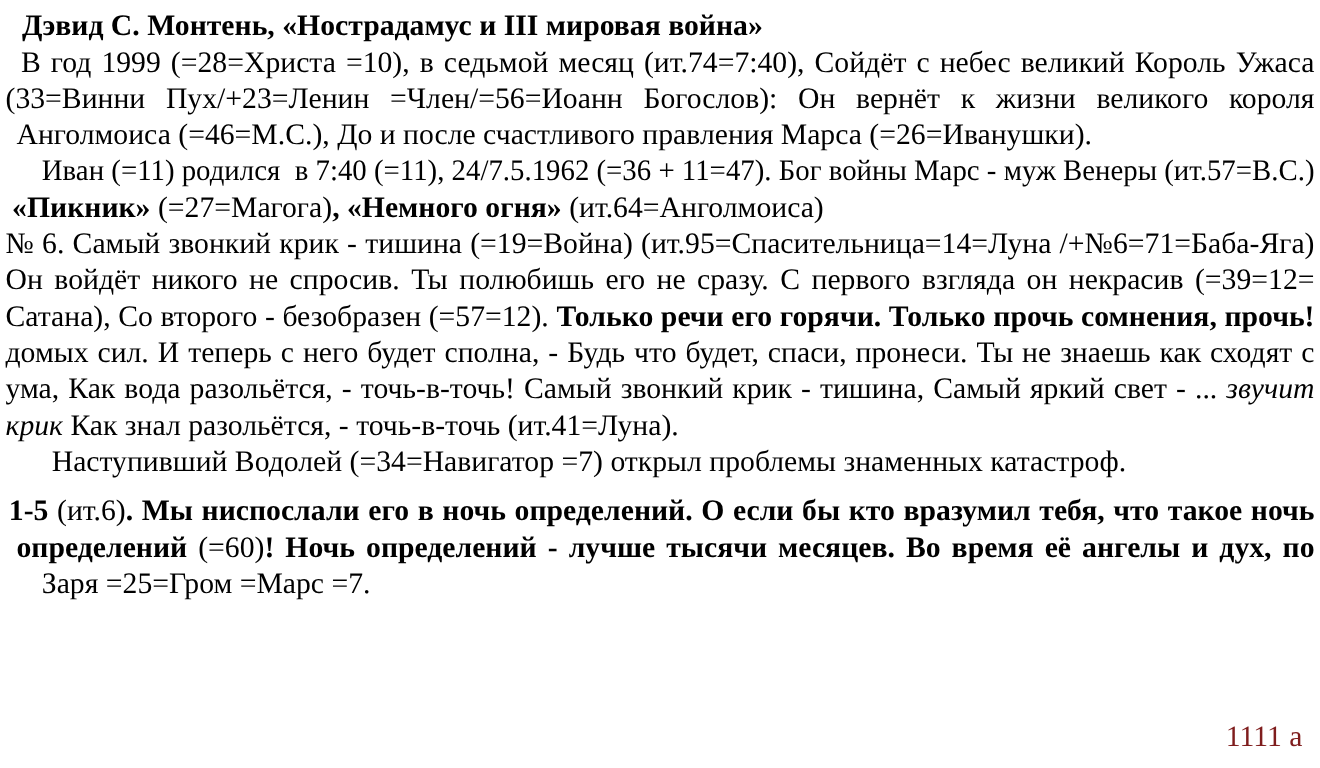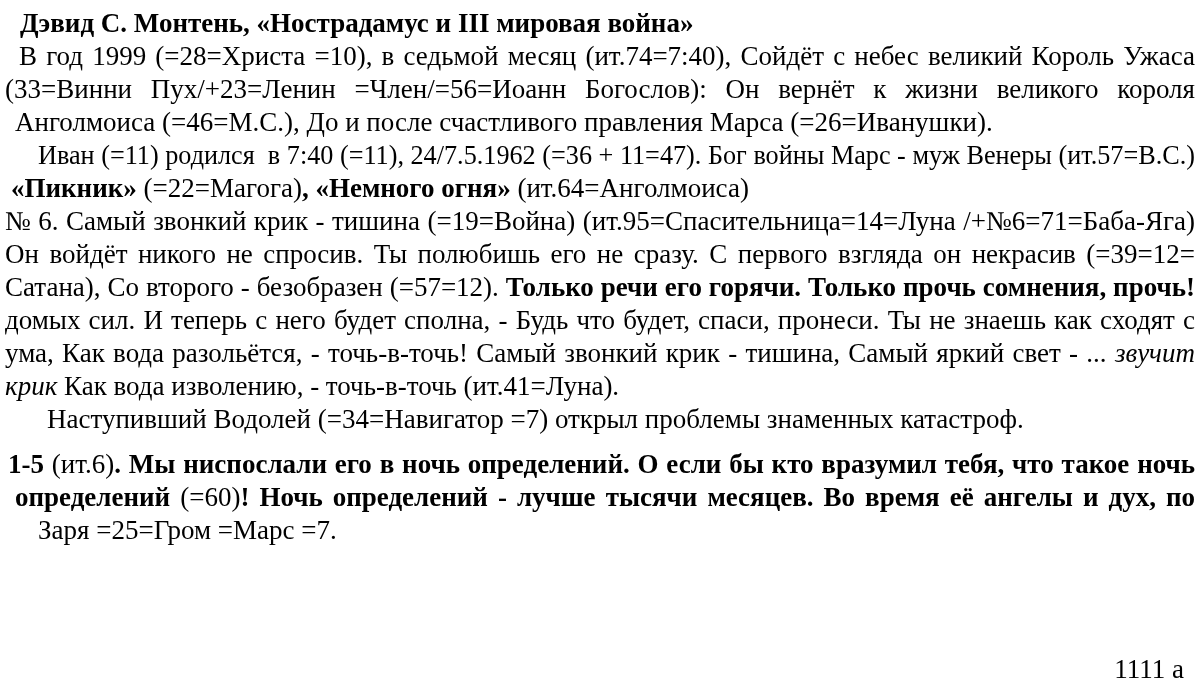--- a/index.html
+++ b/index.html
@@ -37,39 +37,39 @@
     white-space: pre;
     transform-origin: left center;
   }
   .seg.b { font-weight: bold; }
   .seg.i { font-style: italic; }
   .pagenum {
     position: absolute;
     right: 16px;
     top: 653px;
     font-size: 27px;
-    color: #000000;
+    color: #7f1d1d;
   }
 </style>
 </head>
 <body>
 
 <div class="page">
   <div class="lines" id="lines">
       <div class="line" style="padding-left: 15px;"><span class="line-inner"><span class="seg b">Дэвид С. Монтень, «Нострадамус и III мировая война»</span></span></div>
       <div class="line" style="padding-left: 14px;"><span class="line-inner" style="word-spacing: 2.40402px; text-align: right;"><span class="seg">В год 1999 (=28=Христа =10), в седьмой месяц (ит.74=7:40), Сойдёт с небес великий Король Ужаса</span></span></div>
       <div class="line" style="padding-left: 0px;"><span class="line-inner" style="word-spacing: 12.0608px;"><span class="seg">(33=Винни Пух/+23=Ленин =Член/=56=Иоанн Богослов): Он вернёт к жизни великого короля</span></span></div>
       <div class="line" style="padding-left: 10px;"><span class="line-inner"><span class="seg">Анголмоиса (=46=М.С.), До и после счастливого правления Марса (=26=Иванушки).</span></span></div>
       <div class="line" style="padding-left: 33px;"><span class="line-inner" style="transform: scaleX(0.97065);"><span class="seg">Иван (=11) родился&nbsp; в 7:40 (=11), 24/7.5.1962 (=36 + 11=47). Бог войны Марс - муж Венеры (ит.57=В.С.)</span></span></div>
-      <div class="line" style="padding-left: 6px;"><span class="line-inner"><span class="seg b">«Пикник»</span><span class="seg"> (=22=Магога)</span><span class="seg b">, «Немного огня»</span><span class="seg"> (ит.64=Анголмоиса)</span></span></div>
+      <div class="line" style="padding-left: 6px;"><span class="line-inner"><span class="seg b">«Пикник»</span><span class="seg"> (=27=Магога)</span><span class="seg b">, «Немного огня»</span><span class="seg"> (ит.64=Анголмоиса)</span></span></div>
       <div class="line" style="padding-left: 0px;"><span class="line-inner" style="word-spacing: 0.75px;"><span class="seg">№ 6. Самый звонкий крик - тишина (=19=Война) (ит.95=Спасительница=14=Луна /+№6=71=Баба-Яга)</span></span></div>
       <div class="line" style="padding-left: 0px;"><span class="line-inner" style="word-spacing: 3.70104px;"><span class="seg">Он войдёт никого не спросив. Ты полюбишь его не сразу. С первого взгляда он некрасив (=39=12=</span></span></div>
       <div class="line" style="padding-left: 0px;"><span class="line-inner" style="word-spacing: 0.180288px;"><span class="seg">Сатана), Со второго - безобразен (=57=12). </span><span class="seg b">Только речи его горячи. Только прочь сомнения, прочь!</span></span></div>
       <div class="line" style="padding-left: 0px;"><span class="line-inner" style="word-spacing: 1.40872px;"><span class="seg">домых сил. И теперь с него будет сполна, - Будь что будет, спаси, пронеси. Ты не знаешь как сходят с</span></span></div>
       <div class="line" style="padding-left: 0px;"><span class="line-inner" style="word-spacing: 1.51465px;"><span class="seg">ума, Как вода разольётся, - точь-в-точь! Самый звонкий крик - тишина, Самый яркий свет - ... </span><span class="seg i">звучит</span></span></div>
-      <div class="line" style="padding-left: 0px;"><span class="line-inner"><span class="seg i">крик</span><span class="seg"> Как вода изволению, - точь-в-точь (ит.41=Луна).</span></span></div>
+      <div class="line" style="padding-left: 0px;"><span class="line-inner"><span class="seg i">крик</span><span class="seg"> Как знал разольётся, - точь-в-точь (ит.41=Луна).</span></span></div>
       <div class="line" style="padding-left: 42px;"><span class="line-inner"><span class="seg">Наступивший Водолей (=34=Навигатор =7) открыл проблемы знаменных катастроф.</span></span></div>
       <div class="line" style="padding-left: 3px; margin-top: 12px;"><span class="line-inner" style="word-spacing: 1.07617px;"><span class="seg b">1-5 </span><span class="seg">(ит.6)</span><span class="seg b">. Мы ниспослали его в ночь определений. О если бы кто вразумил тебя, что такое ночь</span></span></div>
       <div class="line" style="padding-left: 10px; font-family: Liberation Serif, serif;"><span class="line-inner" style="word-spacing: 3.2779px;"><span class="seg b">определений </span><span class="seg">(=60)</span><span class="seg b">! Ночь определений - лучше тысячи месяцев. Во время её ангелы и дух, по</span></span></div>
       <div class="line" style="padding-left: 33px;"><span class="line-inner"><span class="seg">Заря =25=Гром =Марс =7.</span></span></div>
     </div>
   <div class="pagenum">1111 а</div>
 </div>
 
 </body></html>

